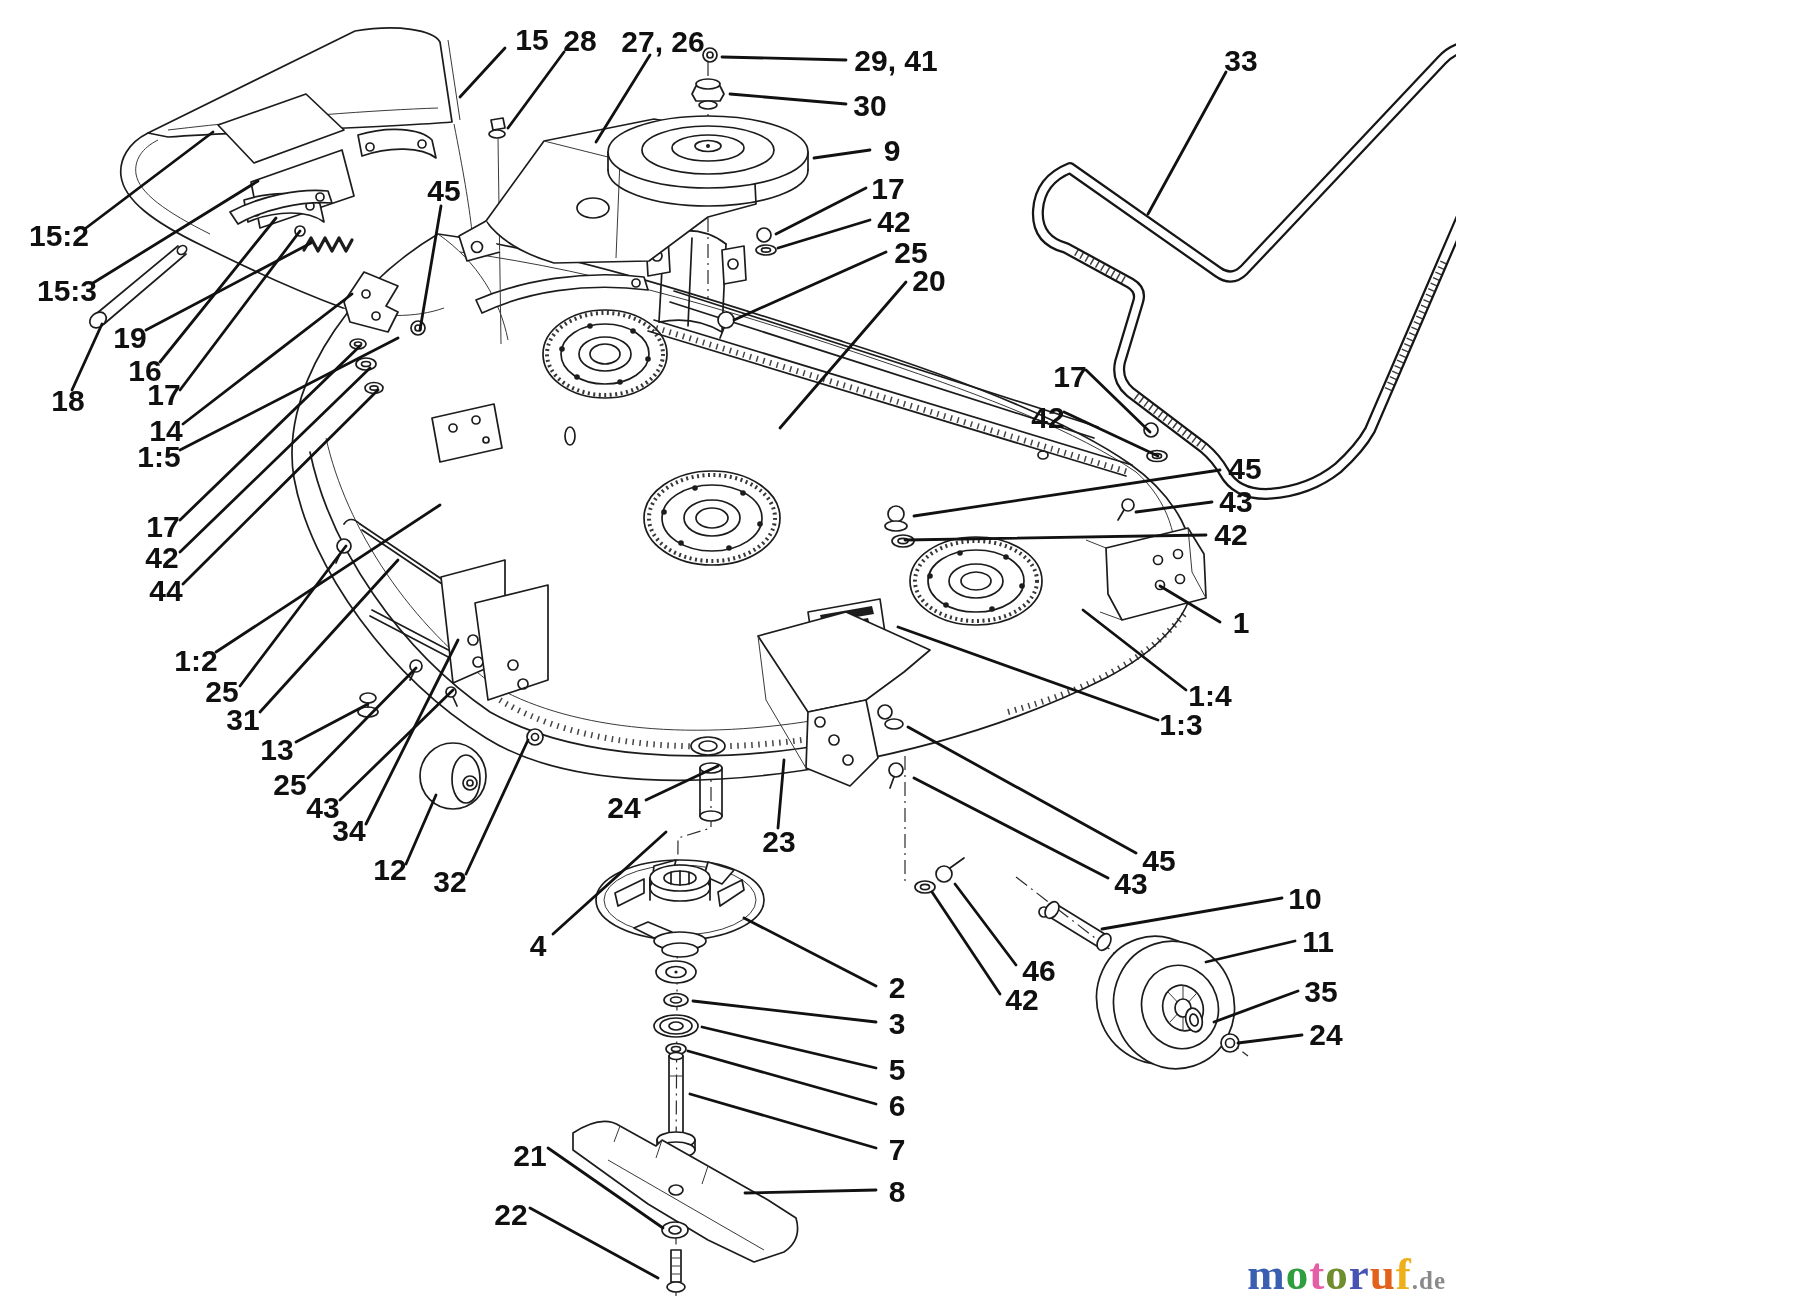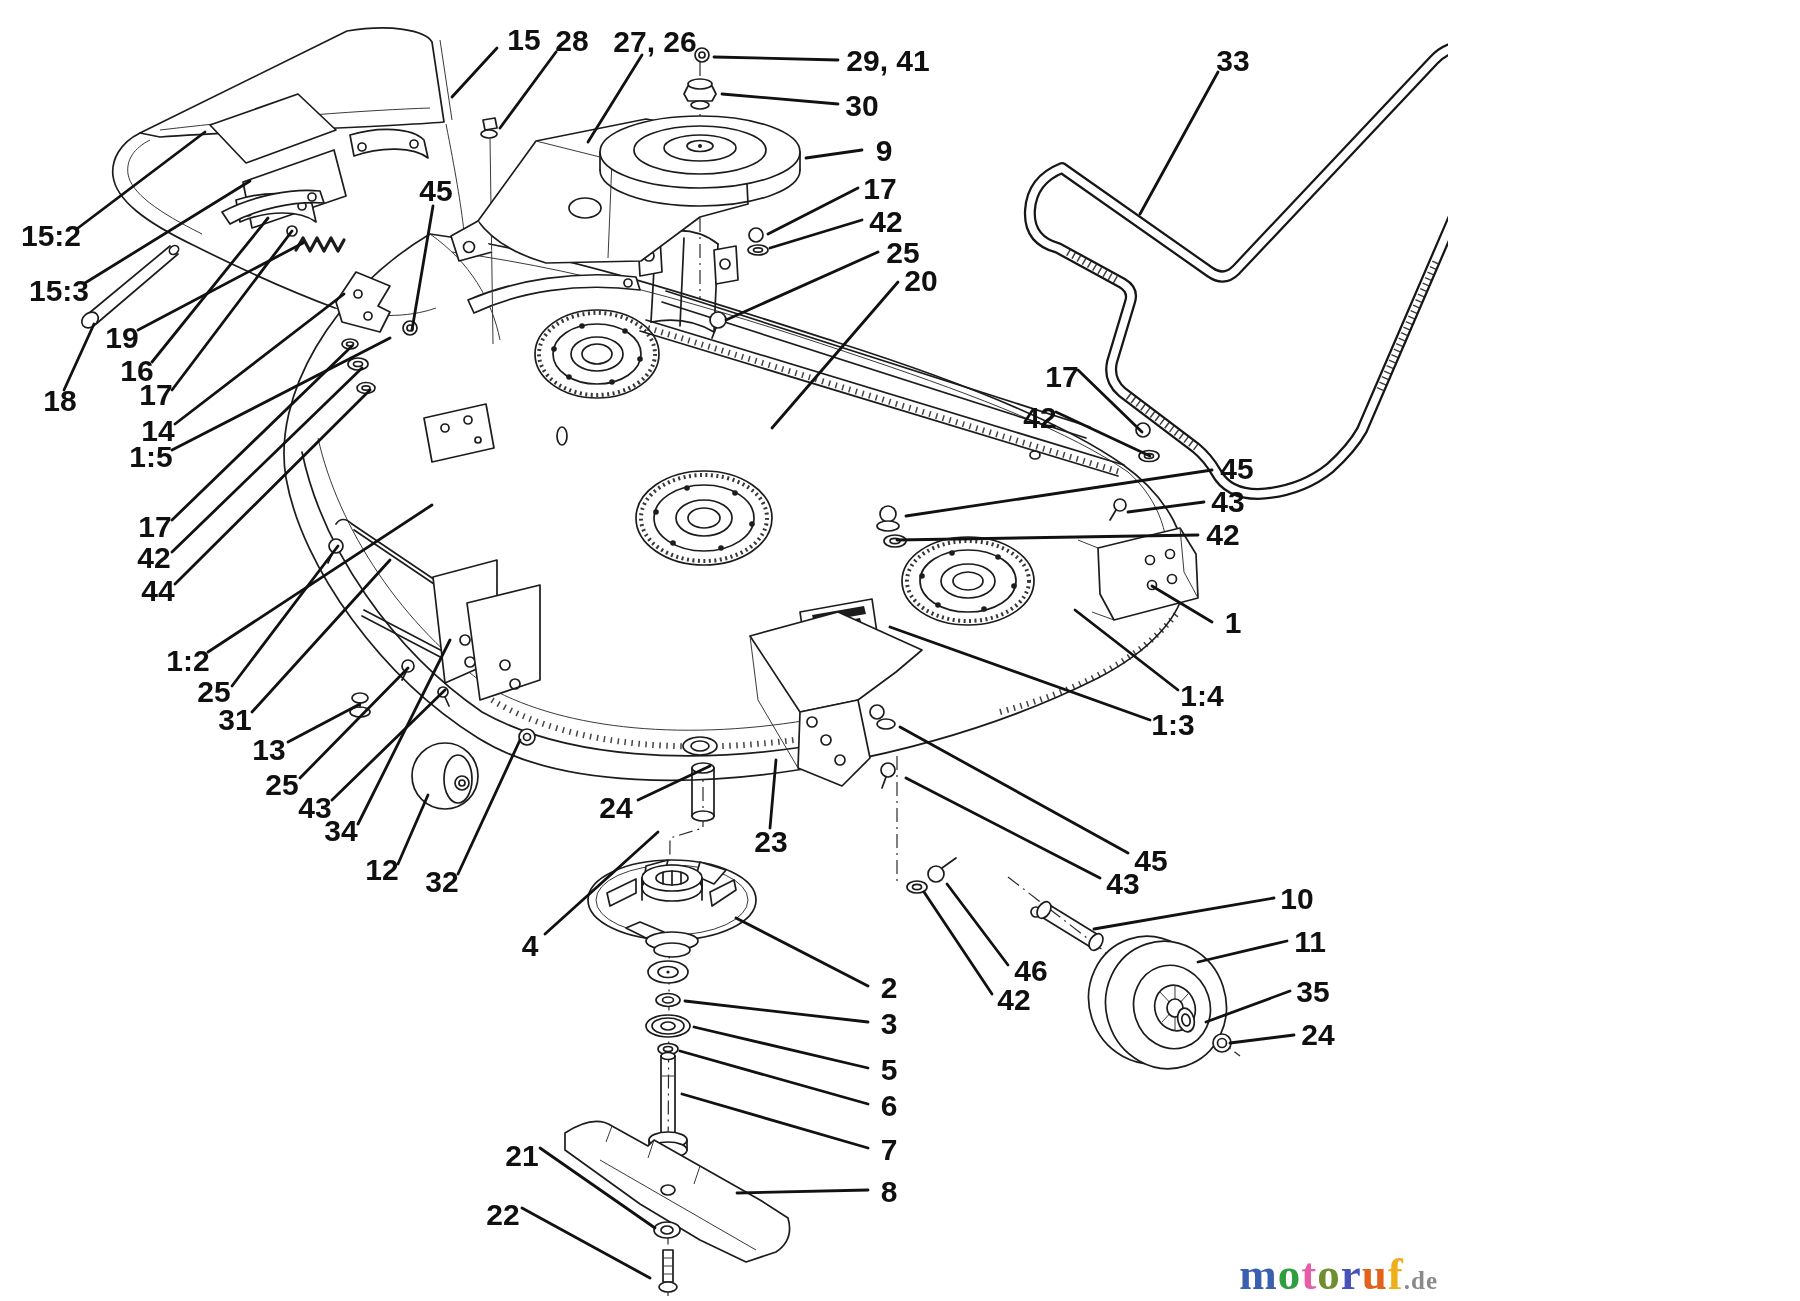--- a/index.html
+++ b/index.html
@@ -1,17 +1,17 @@
 <!DOCTYPE html>
 <html><head>
 <meta charset="utf-8">
 <style>
   html,body{margin:0;padding:0;background:#fff;}
   .stage{position:relative;width:1448px;height:1301px;background:#ffffff;overflow:hidden;
-         font-family:"Liberation Sans",sans-serif;}
+         font-family:"Liberation Sans",sans-serif;margin-left:8px;}
   svg{position:absolute;left:0;top:0;}
   .ln{stroke:#1c1c1c;stroke-width:1.7;fill:none;stroke-linecap:round;stroke-linejoin:round;}
   .lnw{stroke:#1c1c1c;stroke-width:1.7;fill:#ffffff;stroke-linejoin:round;}
   .thin{stroke:#3a3a3a;stroke-width:1;fill:none;}
   .axis{stroke:#2a2a2a;stroke-width:1.2;fill:none;stroke-dasharray:14 5 2 5;}
   .hatch{stroke:#222;stroke-width:6;fill:none;stroke-dasharray:1.5 5.5;opacity:.85;}
   .hatch2{stroke:#222;stroke-width:4;fill:none;stroke-dasharray:2 3.5;opacity:.9;}
   .beltO{stroke:#161616;stroke-width:12;fill:none;stroke-linejoin:round;stroke-linecap:round;}
   .beltI{stroke:#ffffff;stroke-width:7.5;fill:none;stroke-linejoin:round;stroke-linecap:round;}
   .beltR{stroke:#1c1c1c;stroke-width:7.5;fill:none;stroke-dasharray:1.5 4.5;opacity:.85;}

